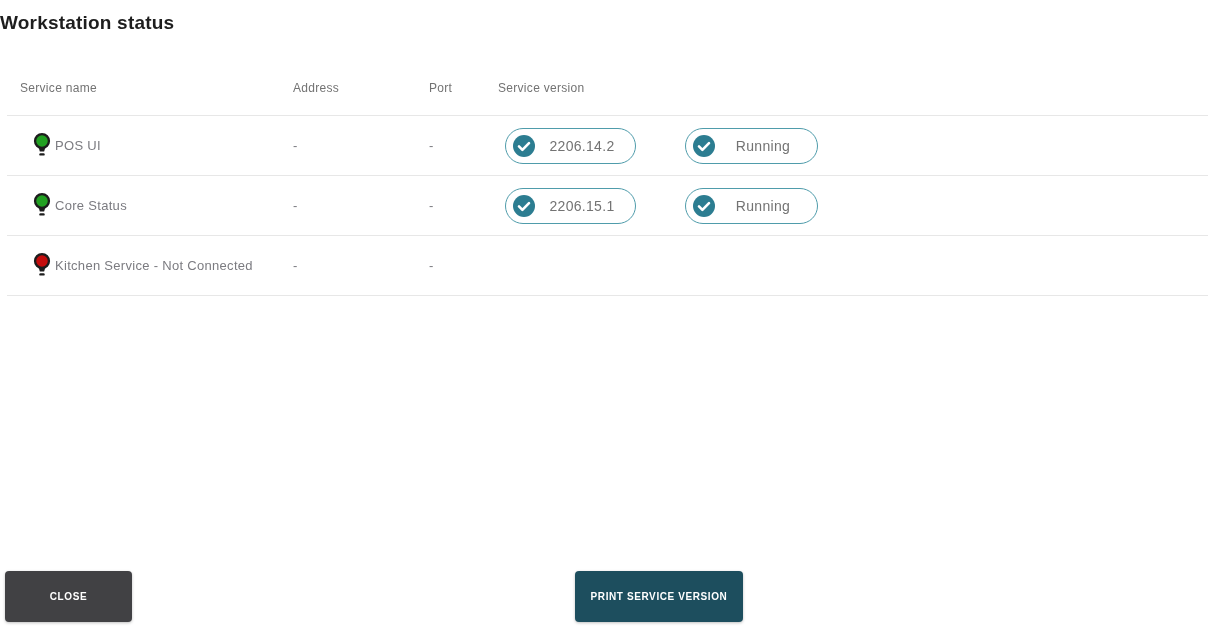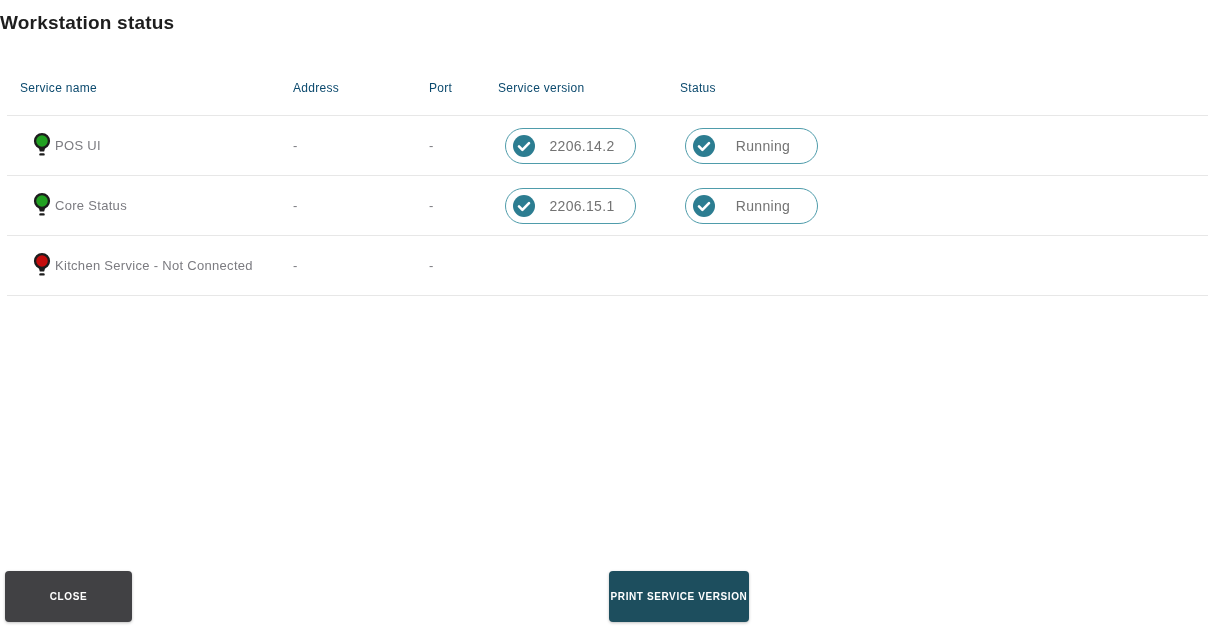--- a/index.html
+++ b/index.html
@@ -19,21 +19,21 @@
     position:absolute; left:7px; top:60px; width:1201px;
   }
   .thead, .trow {
     display:grid;
     grid-template-columns:286px 136px 69px 182px 1fr;
     align-items:center;
   }
   .thead {
     height:56px;
     border-bottom:1px solid #e7e7e7;
-    font-size:12px; color:#0c4a6e; letter-spacing:0.3px;
+    font-size:12px; color:#737373; letter-spacing:0.3px;
   }
   .thead .th-name { padding-left:13px; }
   .trow {
     height:60px;
     border-bottom:1px solid #e7e7e7;
   }
   .name-cell {
     display:flex; align-items:center; gap:4px;
     padding-left:26px;
     font-size:13px; color:#7b7b80; letter-spacing:0.3px;
@@ -57,35 +57,34 @@
   .btn {
     position:absolute; top:571px; height:51px;
     border:none; border-radius:4px;
     color:#ffffff; font-family:"Liberation Sans", sans-serif;
     font-size:10px; font-weight:bold; letter-spacing:0.6px;
     cursor:pointer;
     box-shadow:0 1px 3px rgba(0,0,0,0.25);
     text-align:center;
   }
   .btn-close { left:5px; width:127px; background:#414144; }
-  .btn-print { left:609px; width:140px; background:#1d4e5e; }
+  .btn-print { left:575px; width:168px; background:#1d4e5e; }
 </style>
 </head>
 <body>
 
 <h1 class="page-title">Workstation status</h1>
 
 <div class="status-table">
 
   <div class="thead">
     <div class="th th-name">Service name</div>
     <div class="th">Address</div>
     <div class="th">Port</div>
     <div class="th">Service version</div>
-    <div class="th">Status</div>
   </div>
 
   <div class="trow">
     <div class="name-cell">
       <svg class="bulb-icon" width="18" height="27" viewBox="0 0 20 30">
         <circle cx="10" cy="10" r="7.7" stroke="#1d1d1d" stroke-width="2.6" fill="#22a022"></circle>
         <path d="M6.4 17.6 L13.6 17.6 L12.4 21.6 L7.6 21.6 Z" fill="#1d1d1d"></path>
         <rect x="7" y="23.6" width="6" height="2.6" rx="1.3" fill="#1d1d1d"></rect>
       </svg>
       <span>POS UI</span>

